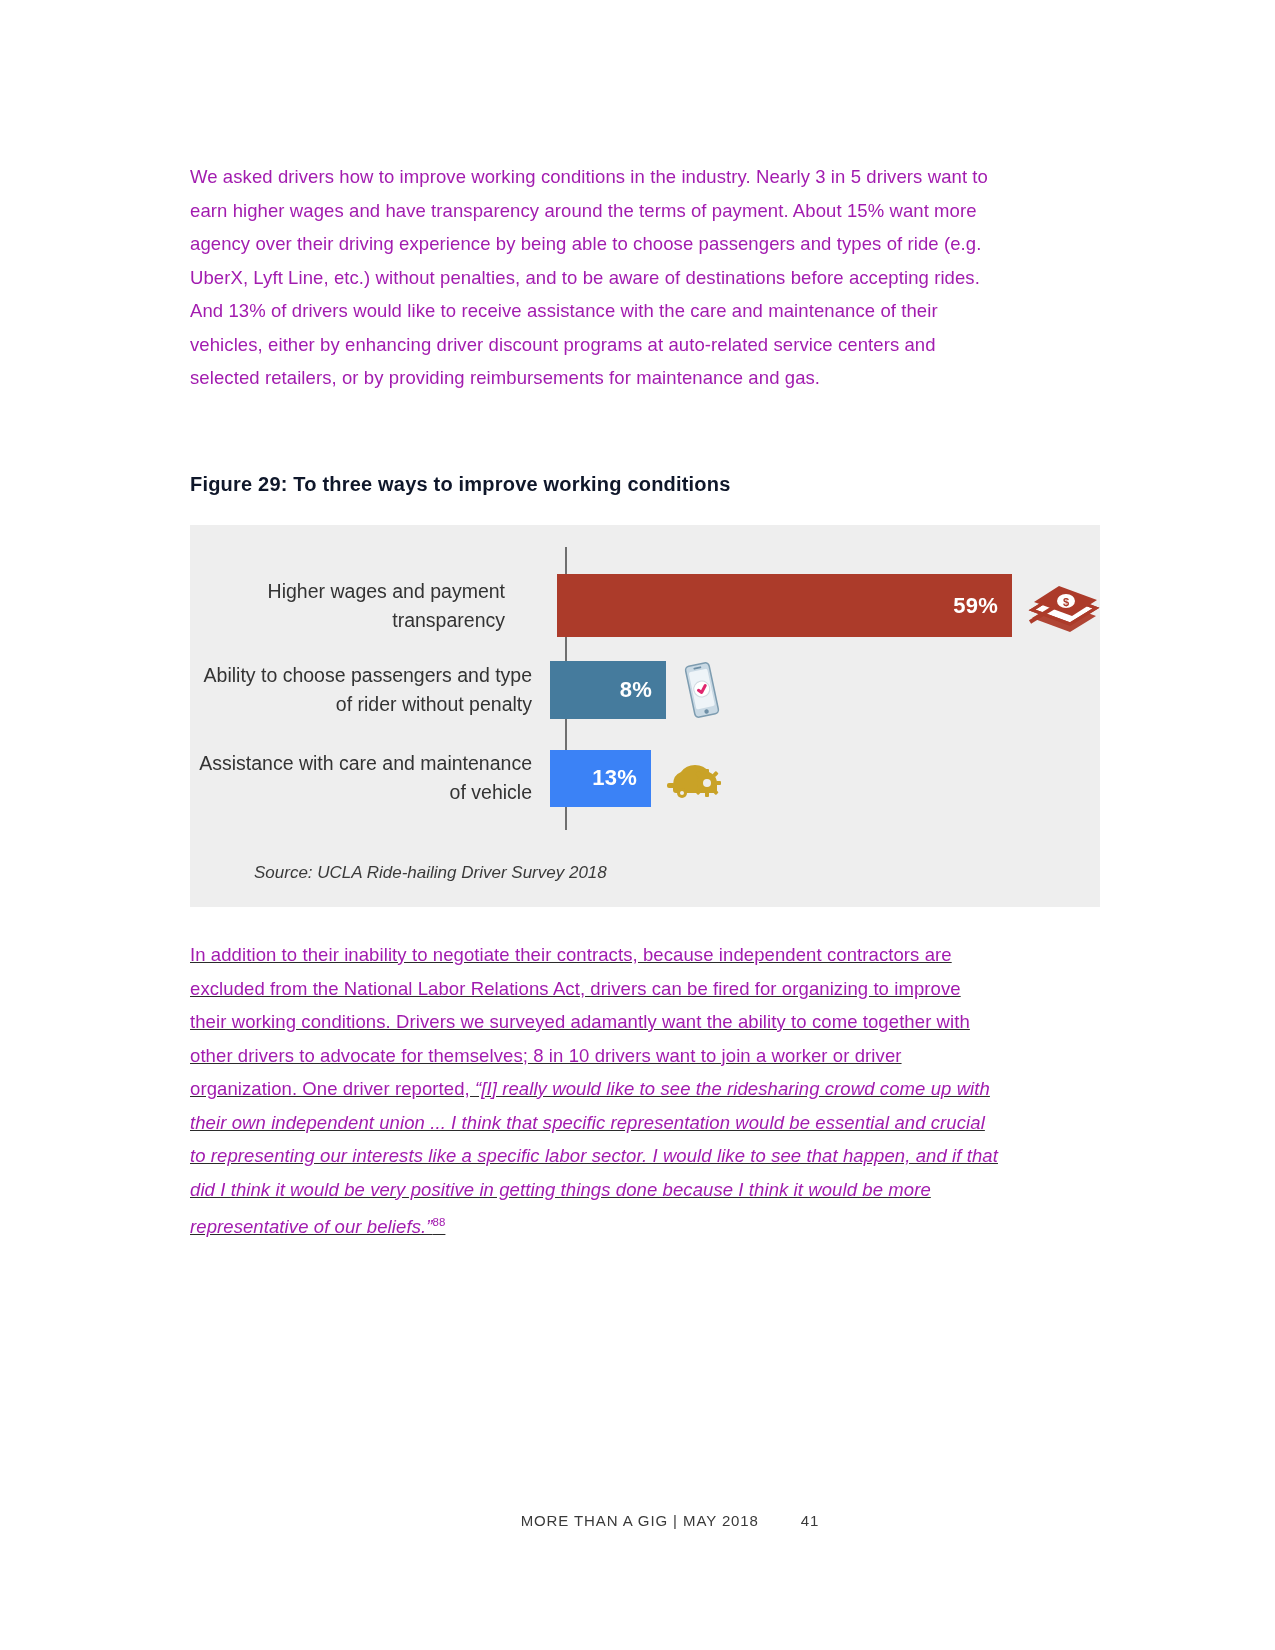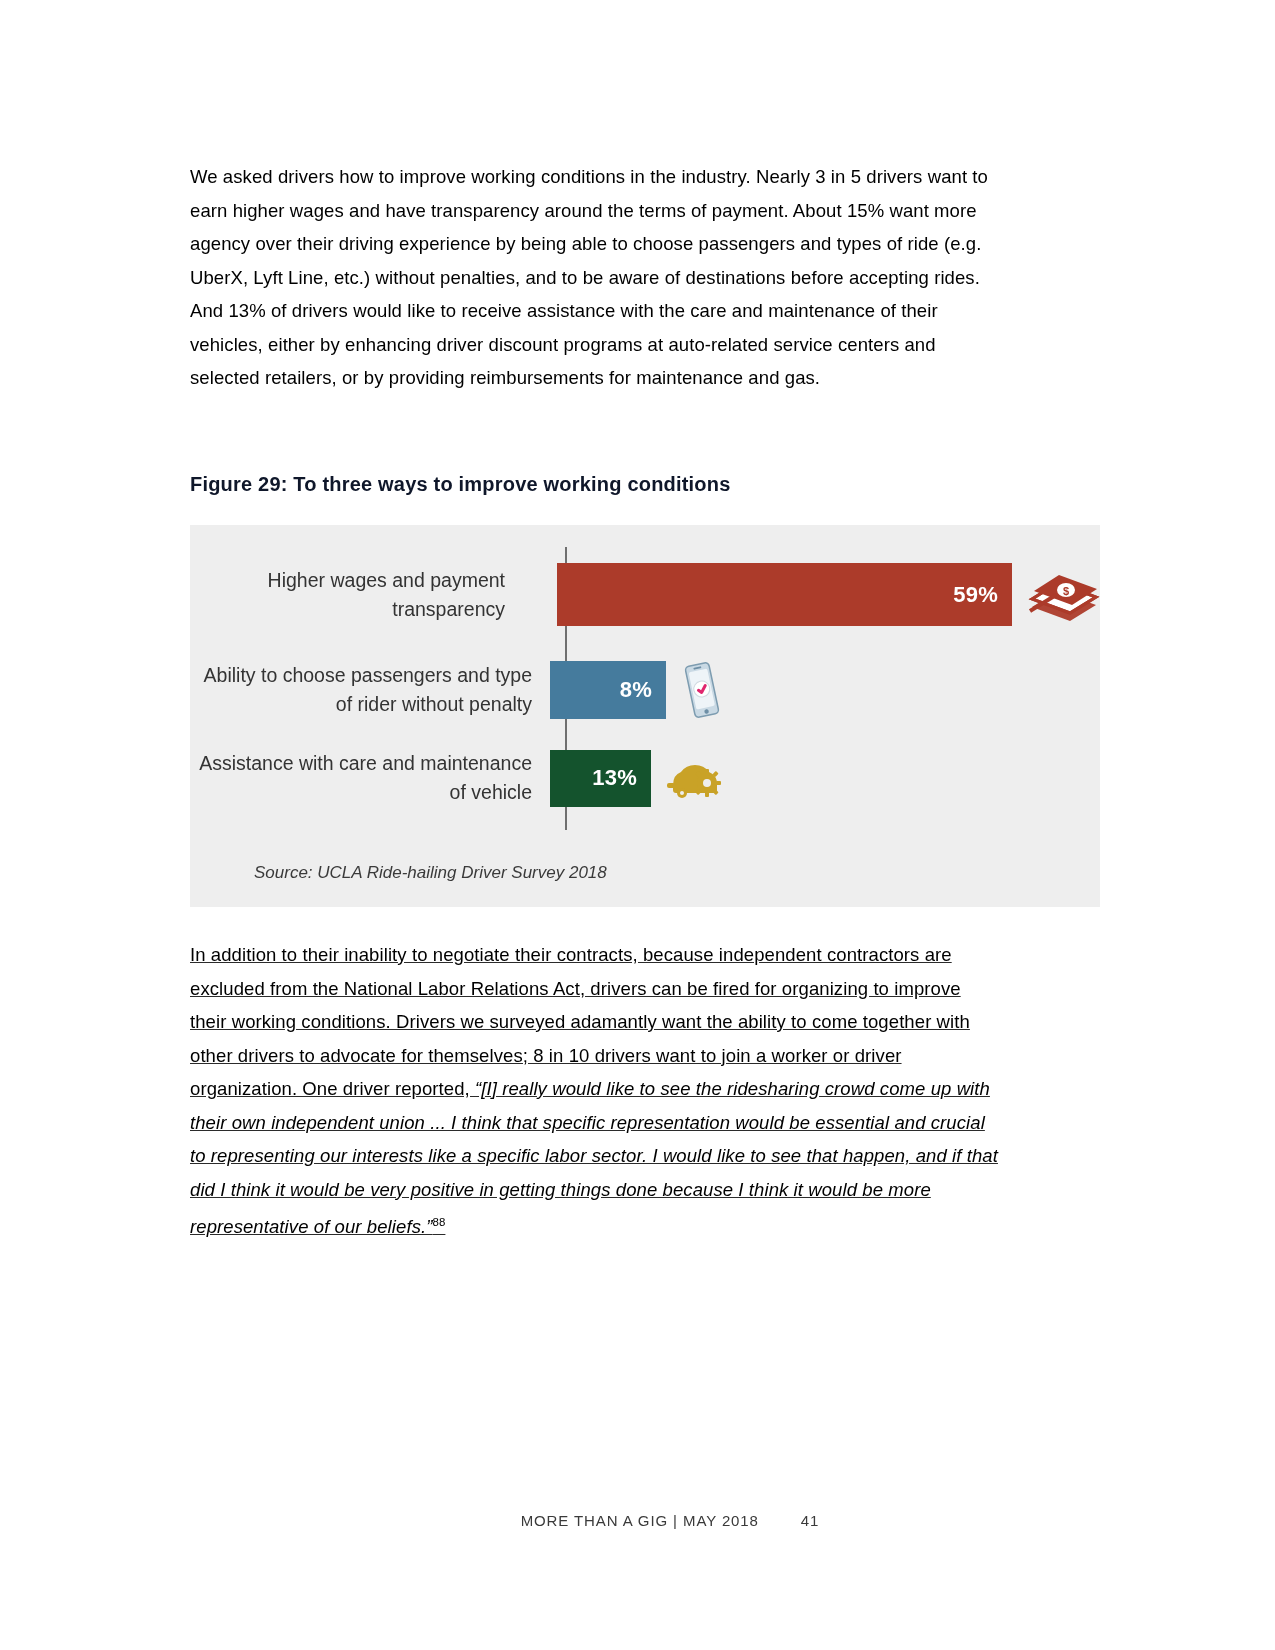--- a/index.html
+++ b/index.html
@@ -26,21 +26,21 @@
   .content {
     position: absolute;
     left: 190px;
     top: 160px;
     width: 810px;
   }
 
   p.body-text {
     font-size: 18.5px;
     line-height: 33.5px;
-    color: #000000;
+    color: #a21caf;
     margin: 0;
     letter-spacing: 0.005em;
     text-align: left;
     font-weight: 400;
   }
 
   .figure-title {
     position: absolute;
     left: 190px;
     top: 473px;
@@ -177,21 +177,21 @@
   </div>
 
   <div class="figure-title">Figure 29: To three ways to improve working conditions</div>
 
   <div class="figure-panel">
 
     <div class="chart-area">
 
       <div class="axis-line"></div>
 
-      <div class="bar-row" style="top:38px;gap:34px;">
+      <div class="bar-row" style="top:49px;gap:34px;">
         <div class="bar-label">Higher wages and payment transparency</div>
         <div class="bar-wrap">
           <div class="bar" style="width:455px;height:63px;background:#ac3b2a;">
             <span class="bar-value">59%</span>
           </div>
           <div class="bar-icon">
             <svg width="72" height="56" viewBox="0 0 72 56" aria-hidden="true">
               <g fill="#ac3b2a">
                 <path d="M4 40 L30 24 L68 38 L42 54 Z" opacity="0.95"></path>
                 <path d="M4 32 L30 16 L68 30 L42 46 Z" fill="#ffffff" stroke="#ac3b2a" stroke-width="3"></path>
@@ -223,21 +223,21 @@
                 <path d="M16.5 28.5 l2.6 2.8 l5-6" stroke="#e0266e" stroke-width="3" fill="none" stroke-linecap="round" stroke-linejoin="round"></path>
               </g>
             </svg>
           </div>
         </div>
       </div>
 
       <div class="bar-row" style="top:224px;">
         <div class="bar-label">Assistance with care and maintenance of vehicle</div>
         <div class="bar-wrap">
-          <div class="bar" style="width:101px;height:57px;background:#14532d;">
+          <div class="bar" style="width:101px;height:57px;background:#3b82f6;">
             <span class="bar-value">13%</span>
           </div>
           <div class="bar-icon">
             <svg width="58" height="46" viewBox="0 0 58 46" aria-hidden="true">
               <g fill="#c9a227">
                 <path d="M6 30 q0-10 8-13 q5-7 14-7 q9 0 14 7 q8 3 8 13 l0 5 q0 3-3 3 l-38 0 q-3 0-3-3 Z"></path>
                 <rect x="0" y="28" width="8" height="5" rx="2"></rect>
                 <circle cx="15" cy="38" r="5" fill="#c9a227"></circle>
                 <circle cx="15" cy="38" r="2" fill="#eeeeee"></circle>
                 <g transform="translate(40,28)">

